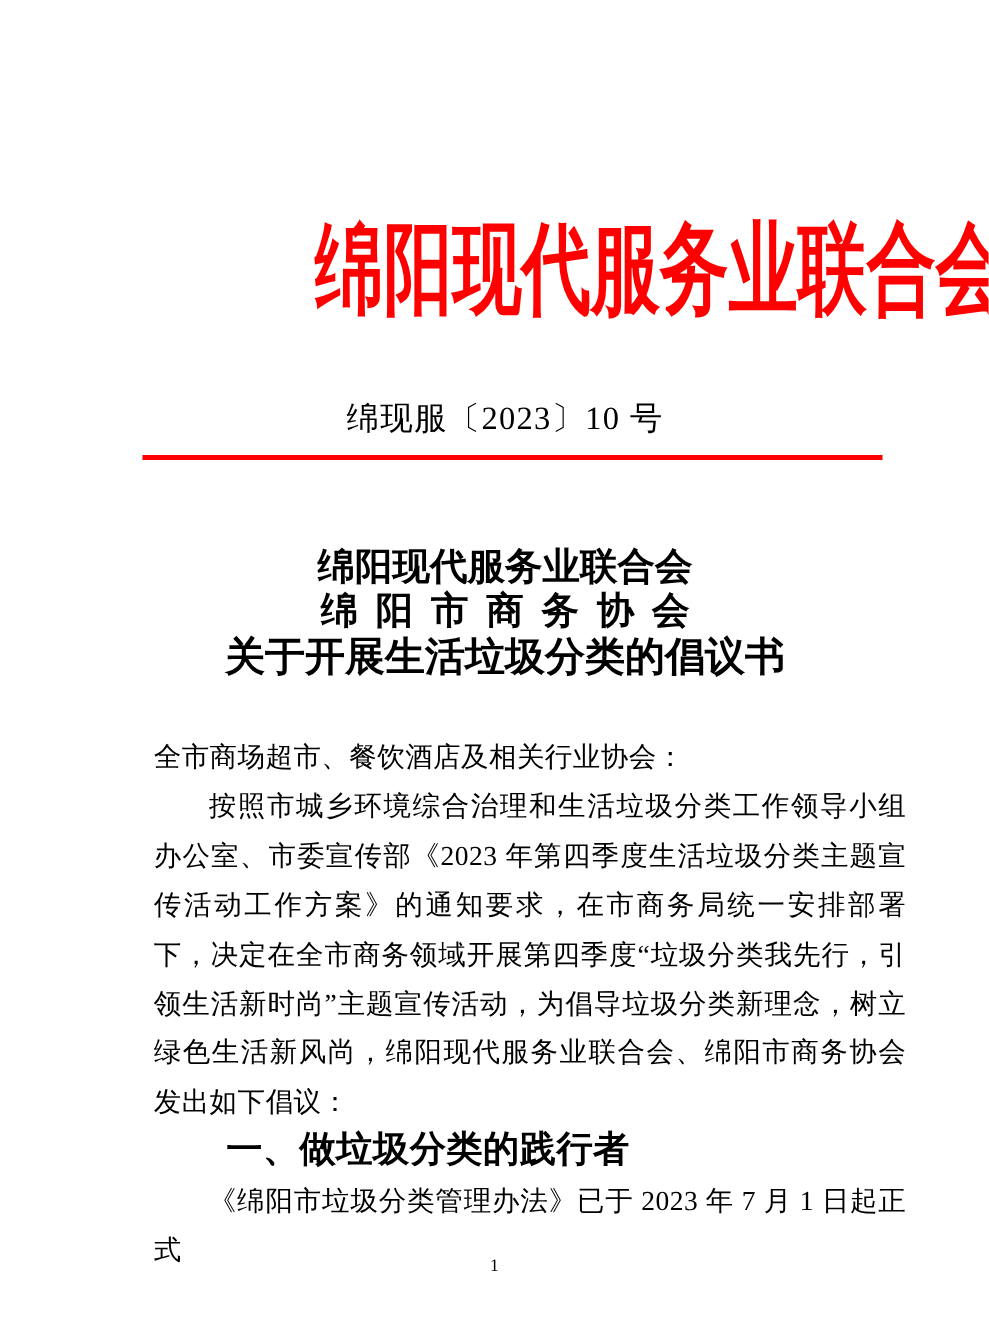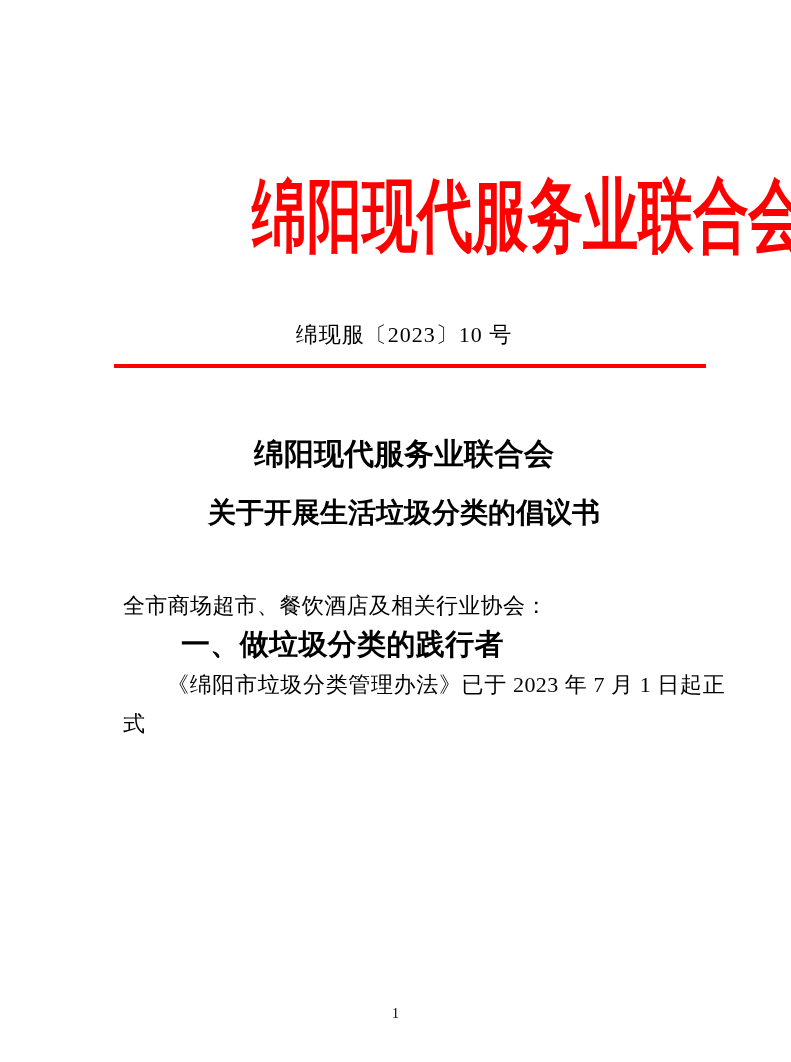--- a/index.html
+++ b/index.html
@@ -36,21 +36,21 @@
       letter-spacing: 0;
       font-family: "Liberation Serif", "DejaVu Serif", serif;
     }
     
     .doc-number {
       position: absolute;
       left: 103px;
       top: 322px;
       width: 602px;
       text-align: center;
-      font-size: 22px;
+      font-size: 26px;
       line-height: 26px;
       letter-spacing: 1px;
     }
     
     .red-rule {
       position: absolute;
       left: 114px;
       top: 364px;
       width: 592px;
       height: 4px;
@@ -73,23 +73,22 @@
       font-size: 30px;
       line-height: 36px;
     }
     .title-line2 .char-justify {
       display: inline-block;
       width: 295px;
       text-align: justify;
       text-align-last: justify;
     }
     .title-line3 {
-      font-size: 28px;
+      font-size: 32px;
       line-height: 36px;
-      margin-top: 24px;
     }
     
     .body-text {
       position: absolute;
       left: 103px;
       top: 586px;
       width: 602px;
       font-size: 22px;
       letter-spacing: 0.35px;
       line-height: 39.4px;
@@ -129,24 +128,28 @@
   <div class="red-header">
     <span class="stretch">绵阳现代服务业联合会文件</span>
   </div>
 
   <div class="doc-number">绵现服〔2023〕10 号</div>
 
   <div class="red-rule"></div>
 
   <div class="title-block">
     <div class="title-line1">绵阳现代服务业联合会</div>
+    <div class="title-line2">
+      <span class="char-justify">绵阳市商务协会</span>
+    </div>
     <div class="title-line3">关于开展生活垃圾分类的倡议书</div>
   </div>
 
   <div class="body-text">
     <p class="salutation">全市商场超市、餐饮酒店及相关行业协会：</p>
+    <p class="indent">按照市城乡环境综合治理和生活垃圾分类工作领导小组办公室、市委宣传部《2023 年第四季度生活垃圾分类主题宣传活动工作方案》的通知要求，在市商务局统一安排部署下，决定在全市商务领域开展第四季度“垃圾分类我先行，引领生活新时尚”主题宣传活动，为倡导垃圾分类新理念，树立绿色生活新风尚，绵阳现代服务业联合会、绵阳市商务协会发出如下倡议：</p>
     <p class="section-heading">一、做垃圾分类的践行者</p>
     <p class="indent">《绵阳市垃圾分类管理办法》已于 2023 年 7 月 1 日起正式</p>
   </div>
 
   <div class="page-number">1</div>
 
 </div>
 
 </body></html>

